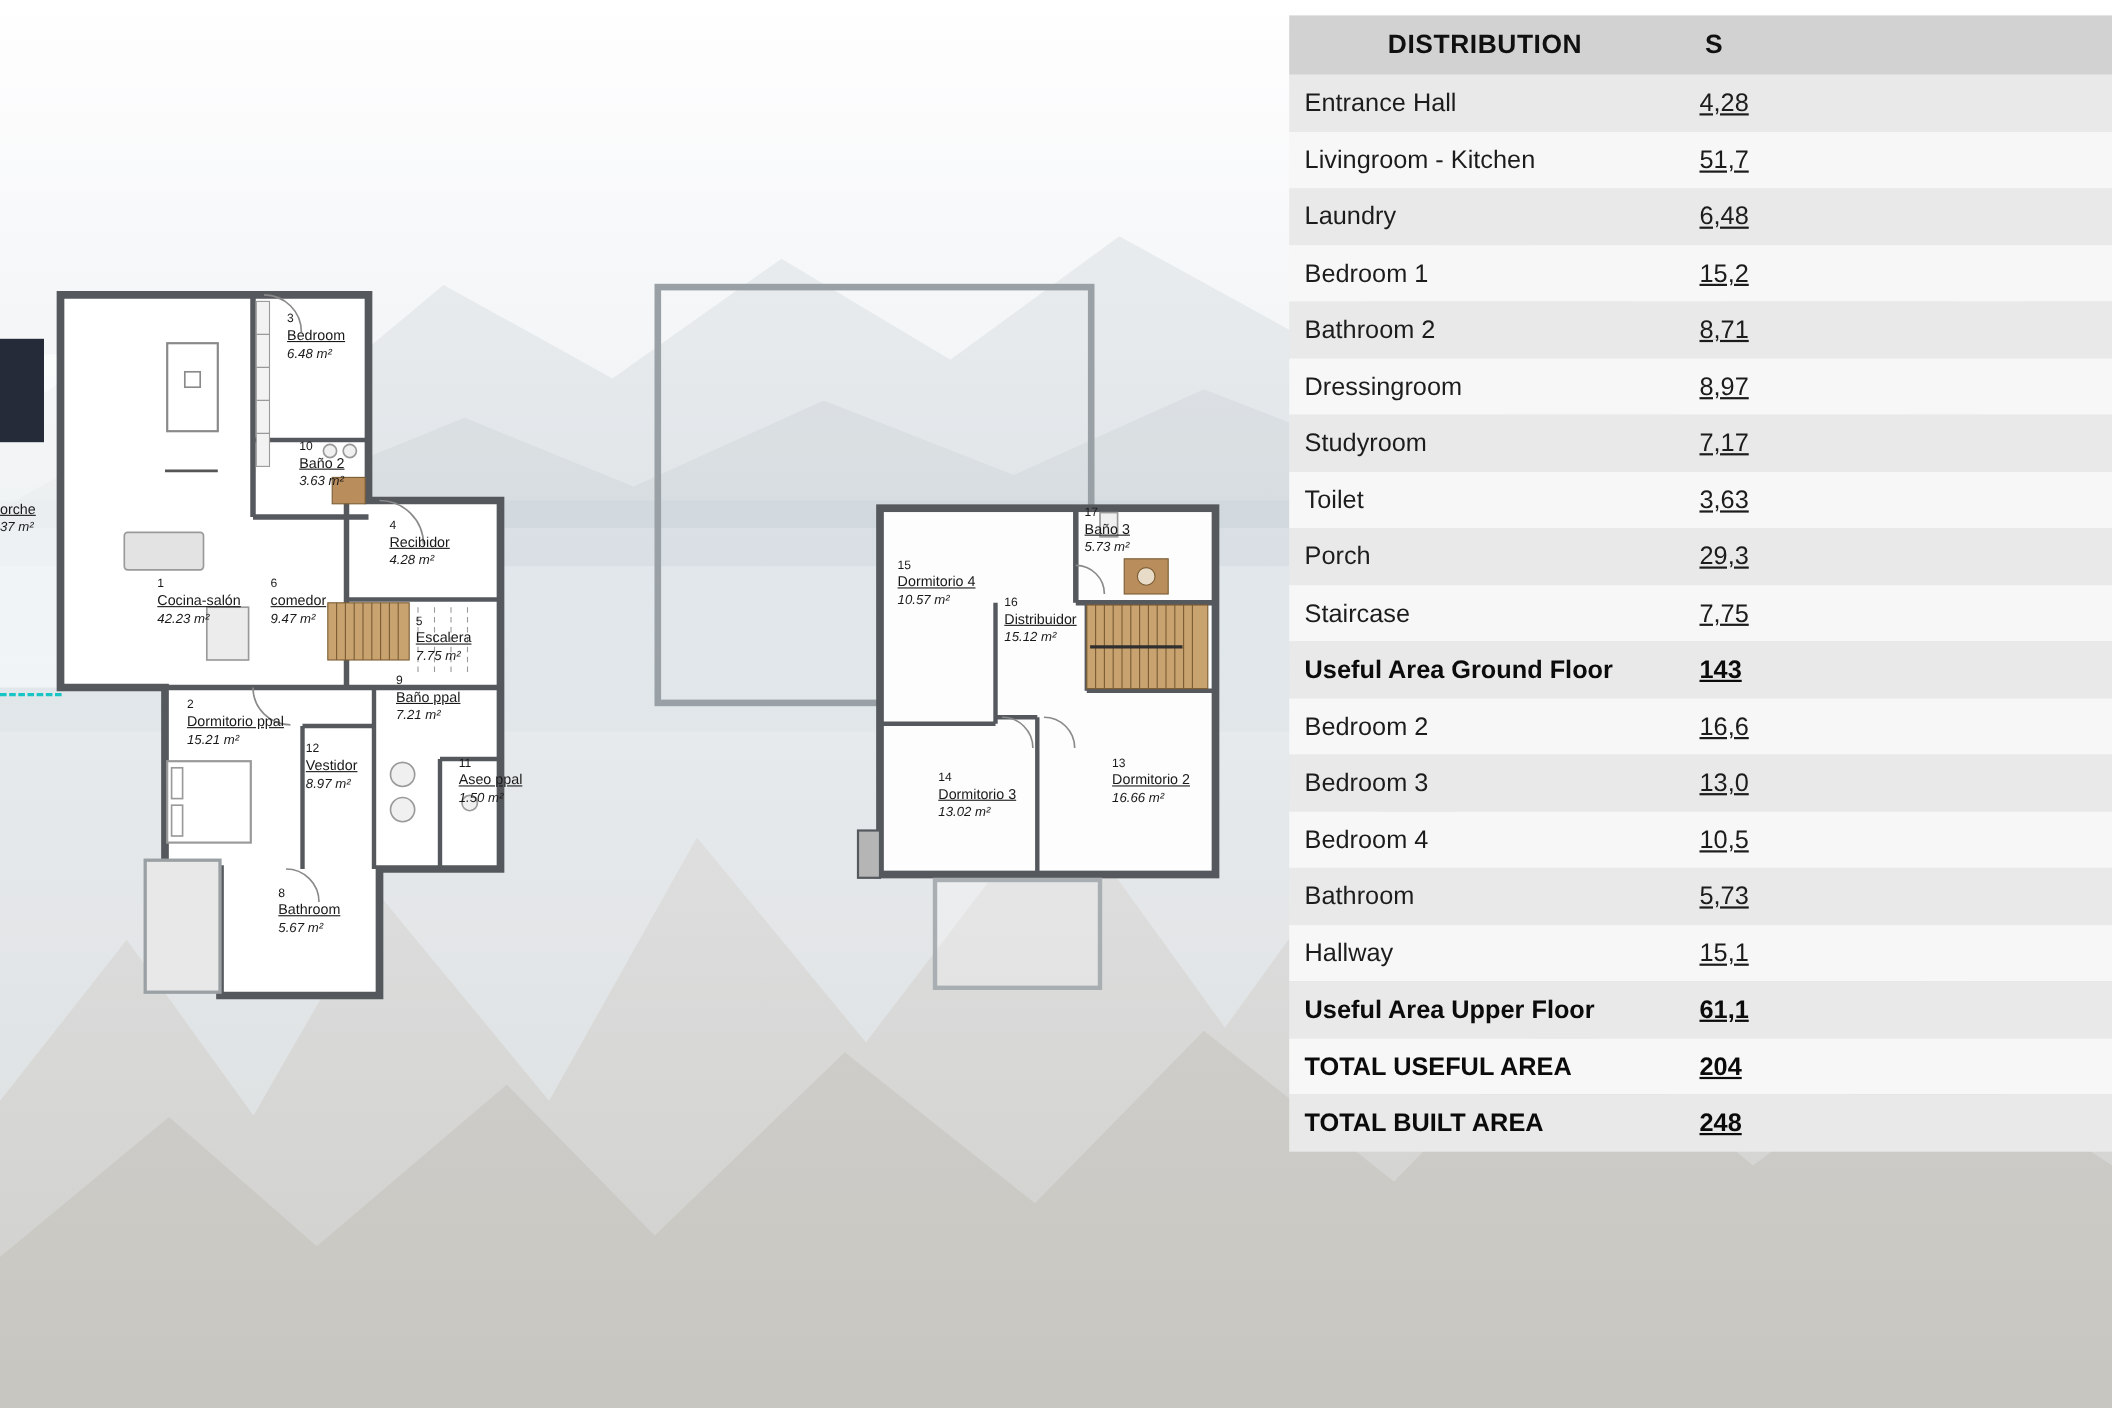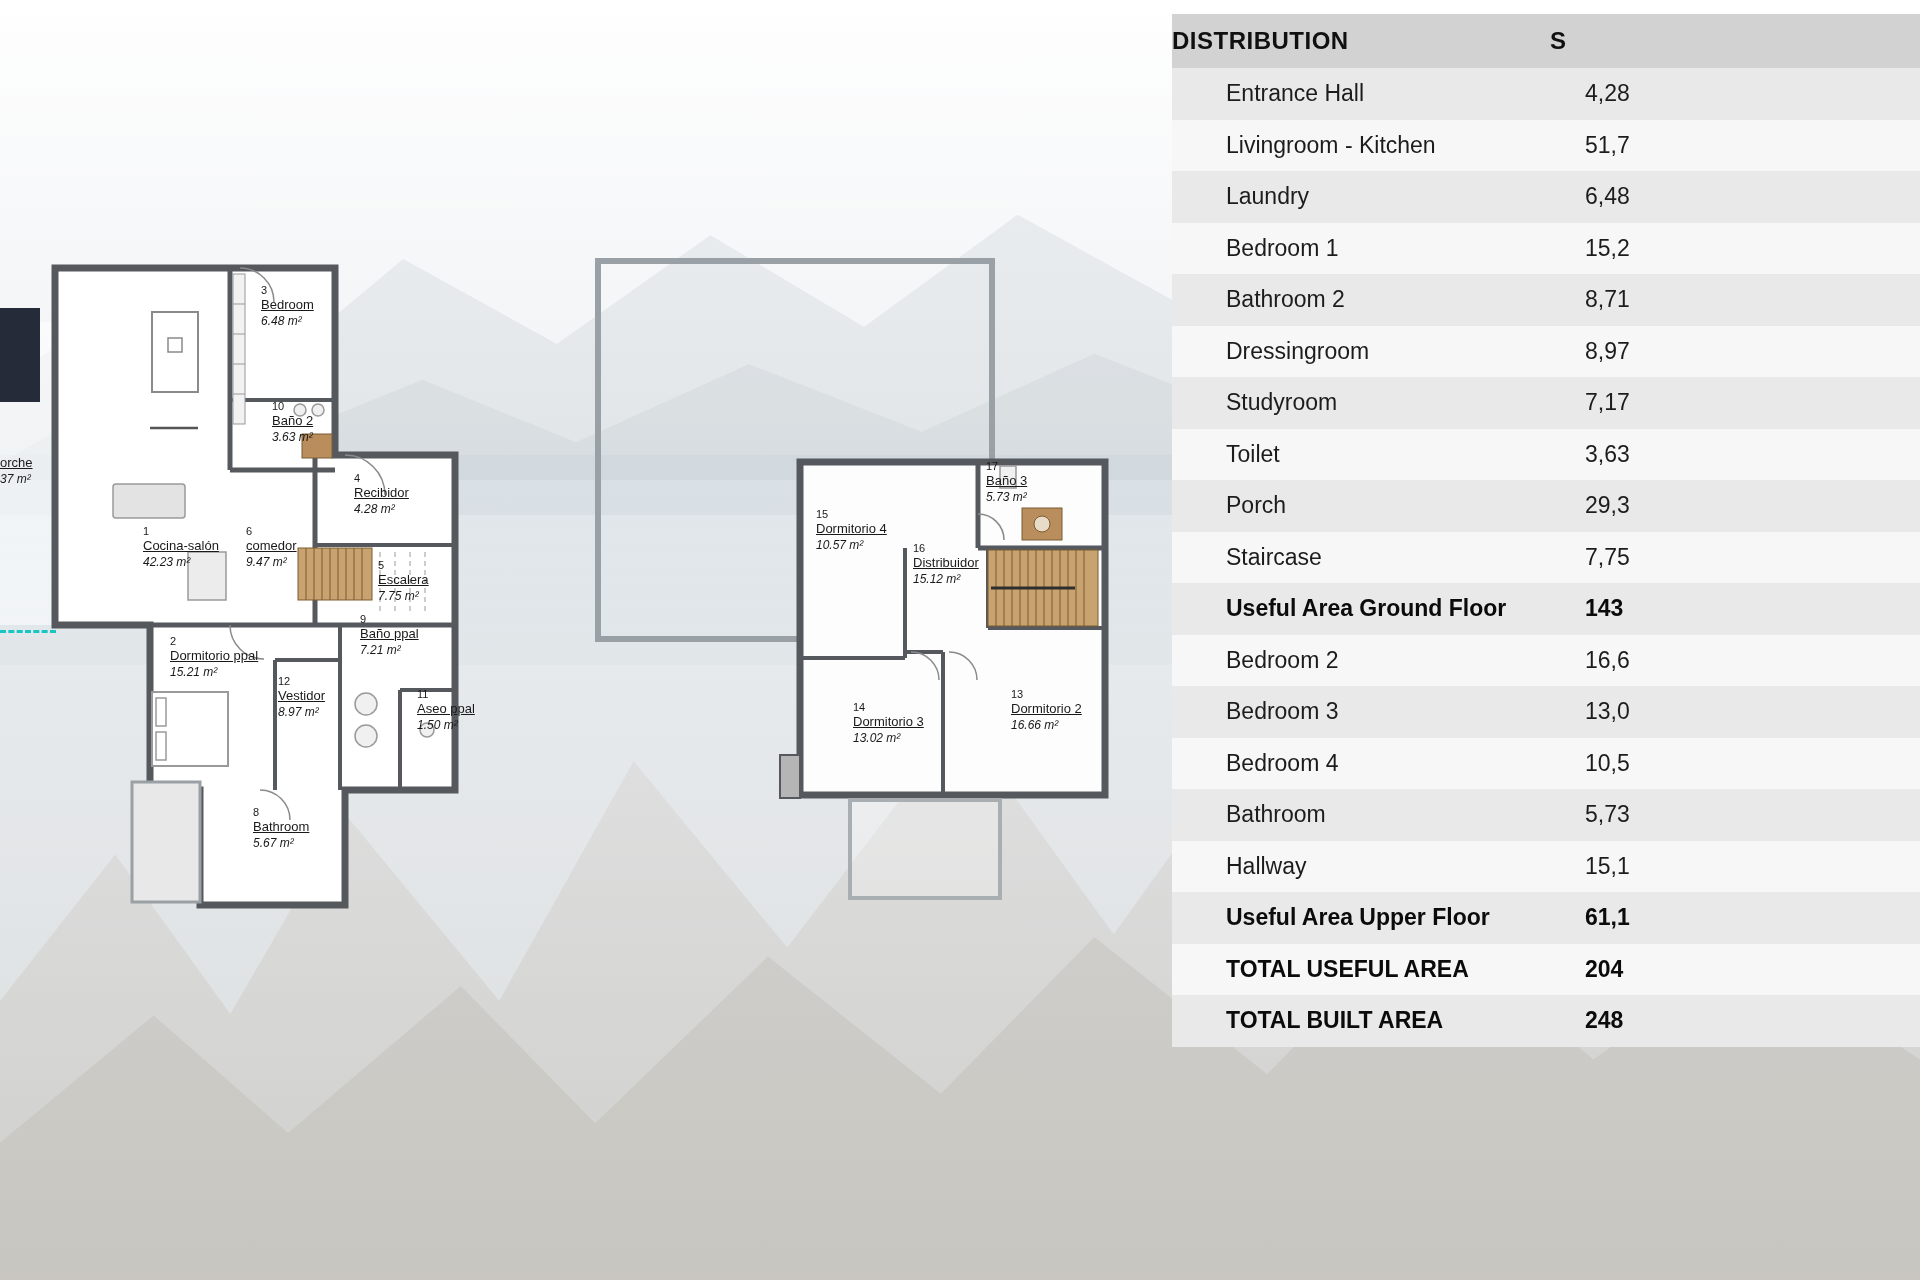--- a/index.html
+++ b/index.html
@@ -27,27 +27,27 @@
 
   
   .room-label{position:absolute;color:#191919;line-height:1.3;white-space:nowrap;}
   .room-label .rnum{display:block;font-size:11px;}
   .room-label .rname{display:block;font-size:13px;text-decoration:underline;}
   .room-label .rarea{display:block;font-size:12px;font-style:italic;}
 
   
   .dist-table{position:absolute;left:1172px;top:14px;width:770px;}
   .dist-table .thead{height:54px;background:#d2d2d2;display:flex;align-items:center;font-weight:bold;font-size:24px;color:#101010;letter-spacing:0.5px;}
-  .dist-table .thead .tlabel{width:356px;}
+  .dist-table .thead .tlabel{width:356px;text-align:center;}
   .dist-table .thead .tvalue{padding-left:22px;}
   .trow{height:51.5px;display:flex;align-items:center;font-size:23px;color:#1c1c1c;}
   .rows .trow:nth-child(odd){background:#e9e9e9;}
   .rows .trow:nth-child(even){background:#f7f7f7;}
-  .trow .tlabel{width:356px;padding-left:14px;box-sizing:border-box;margin-left:40px;}
-  .trow .tvalue{padding-left:17px;}
+  .trow .tlabel{width:356px;padding-left:14px;box-sizing:border-box;}
+  .trow .tvalue{padding-left:17px;text-decoration:underline;}
   .trow.bold{font-weight:bold;color:#0b0b0b;}
 </style>
 </head>
 <body>
 
 <div id="canvas">
 
   <div class="bg-base"></div>
   <div class="bg-mountains-a"></div>
   <div class="bg-mountains-b"></div>

